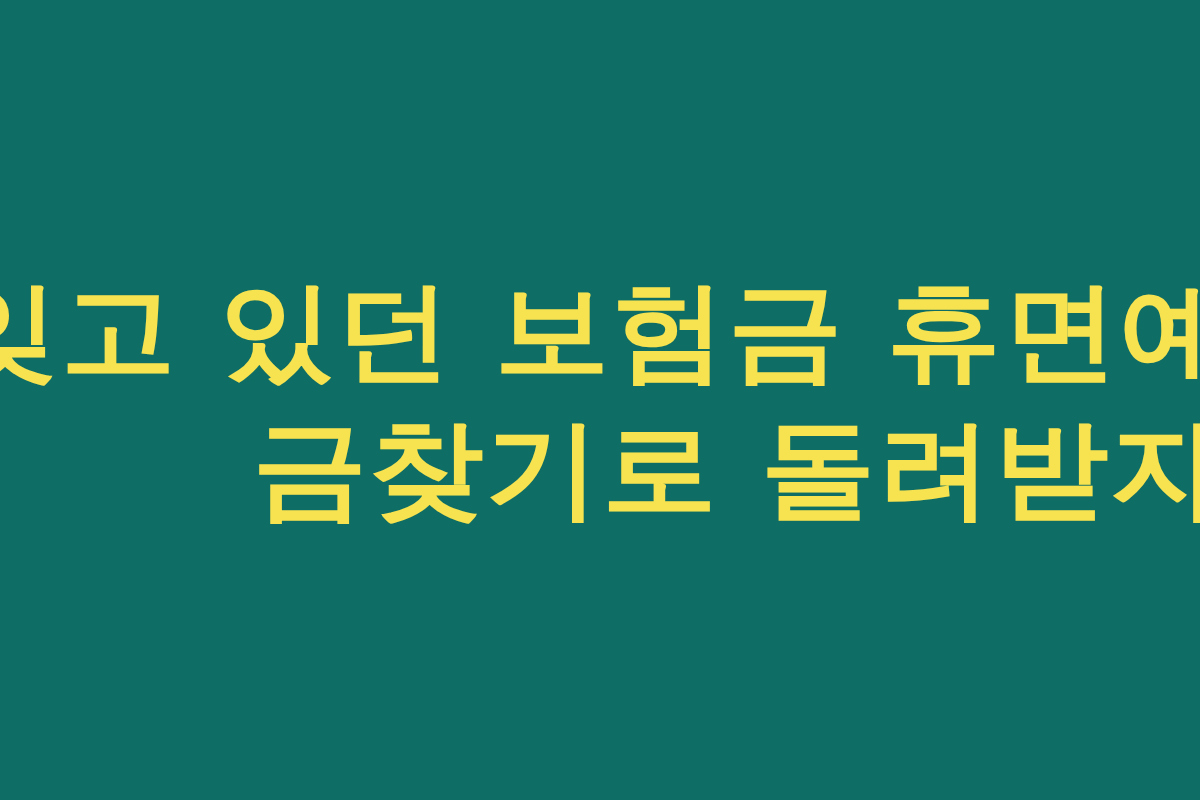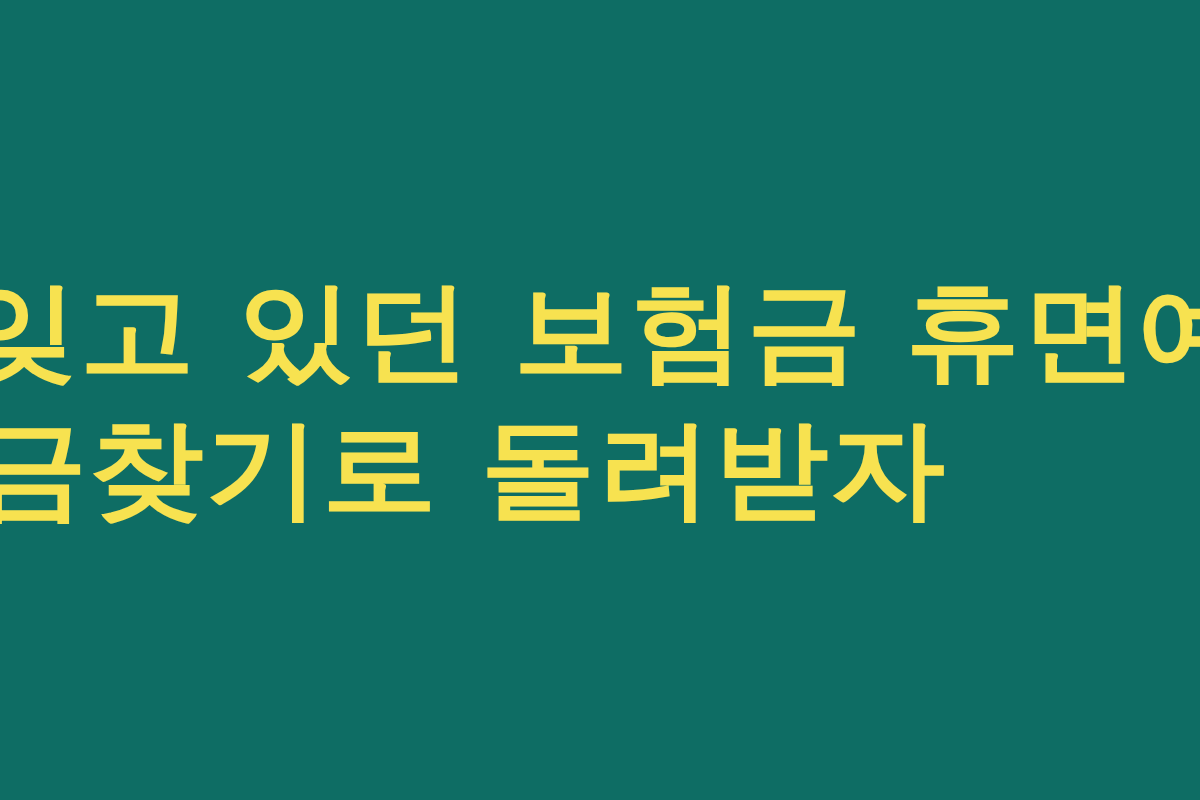--- a/index.html
+++ b/index.html
@@ -29,21 +29,21 @@
   }
 
   #headline {
     position: absolute;
     left: 0;
     right: 0;
     top: 0;
     height: 800px;
     display: flex;
     flex-direction: column;
-    align-items: flex-start;
+    align-items: flex-end;
     justify-content: center;
     text-align: center;
     user-select: none;
   }
 
   .headline-line {
     display: block;
     color: #f7e250;
     font-family: "DejaVu Sans", "Liberation Sans", sans-serif;
     font-weight: 700;

